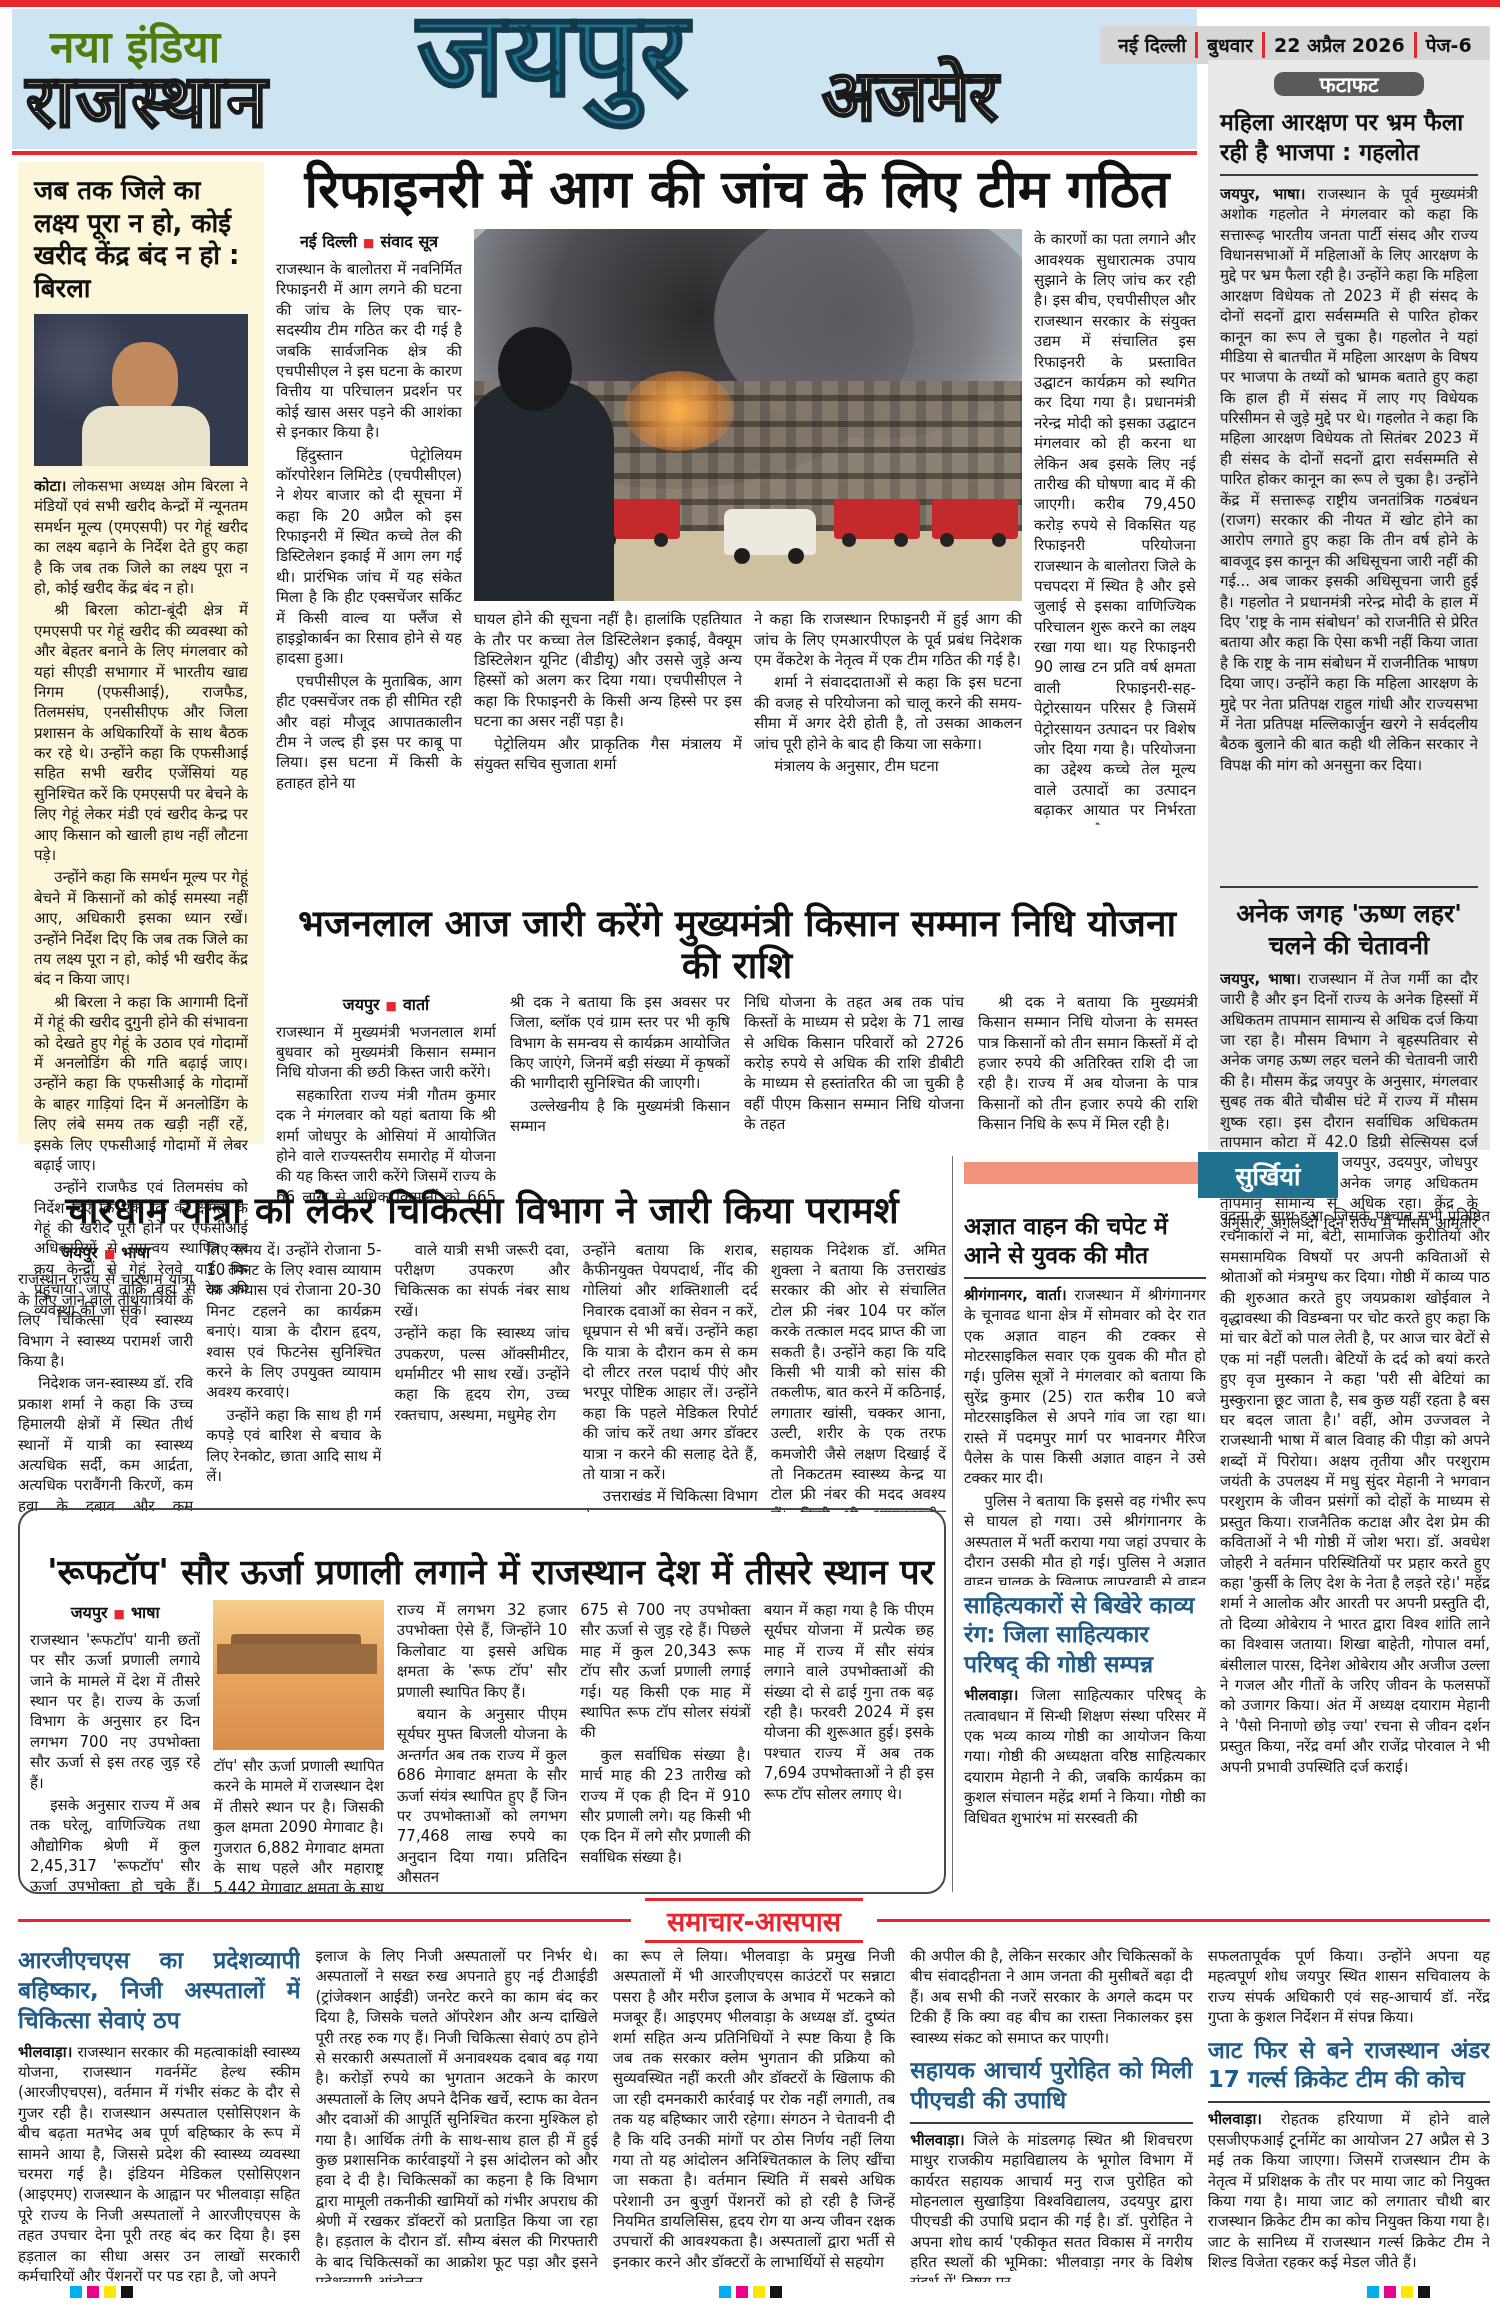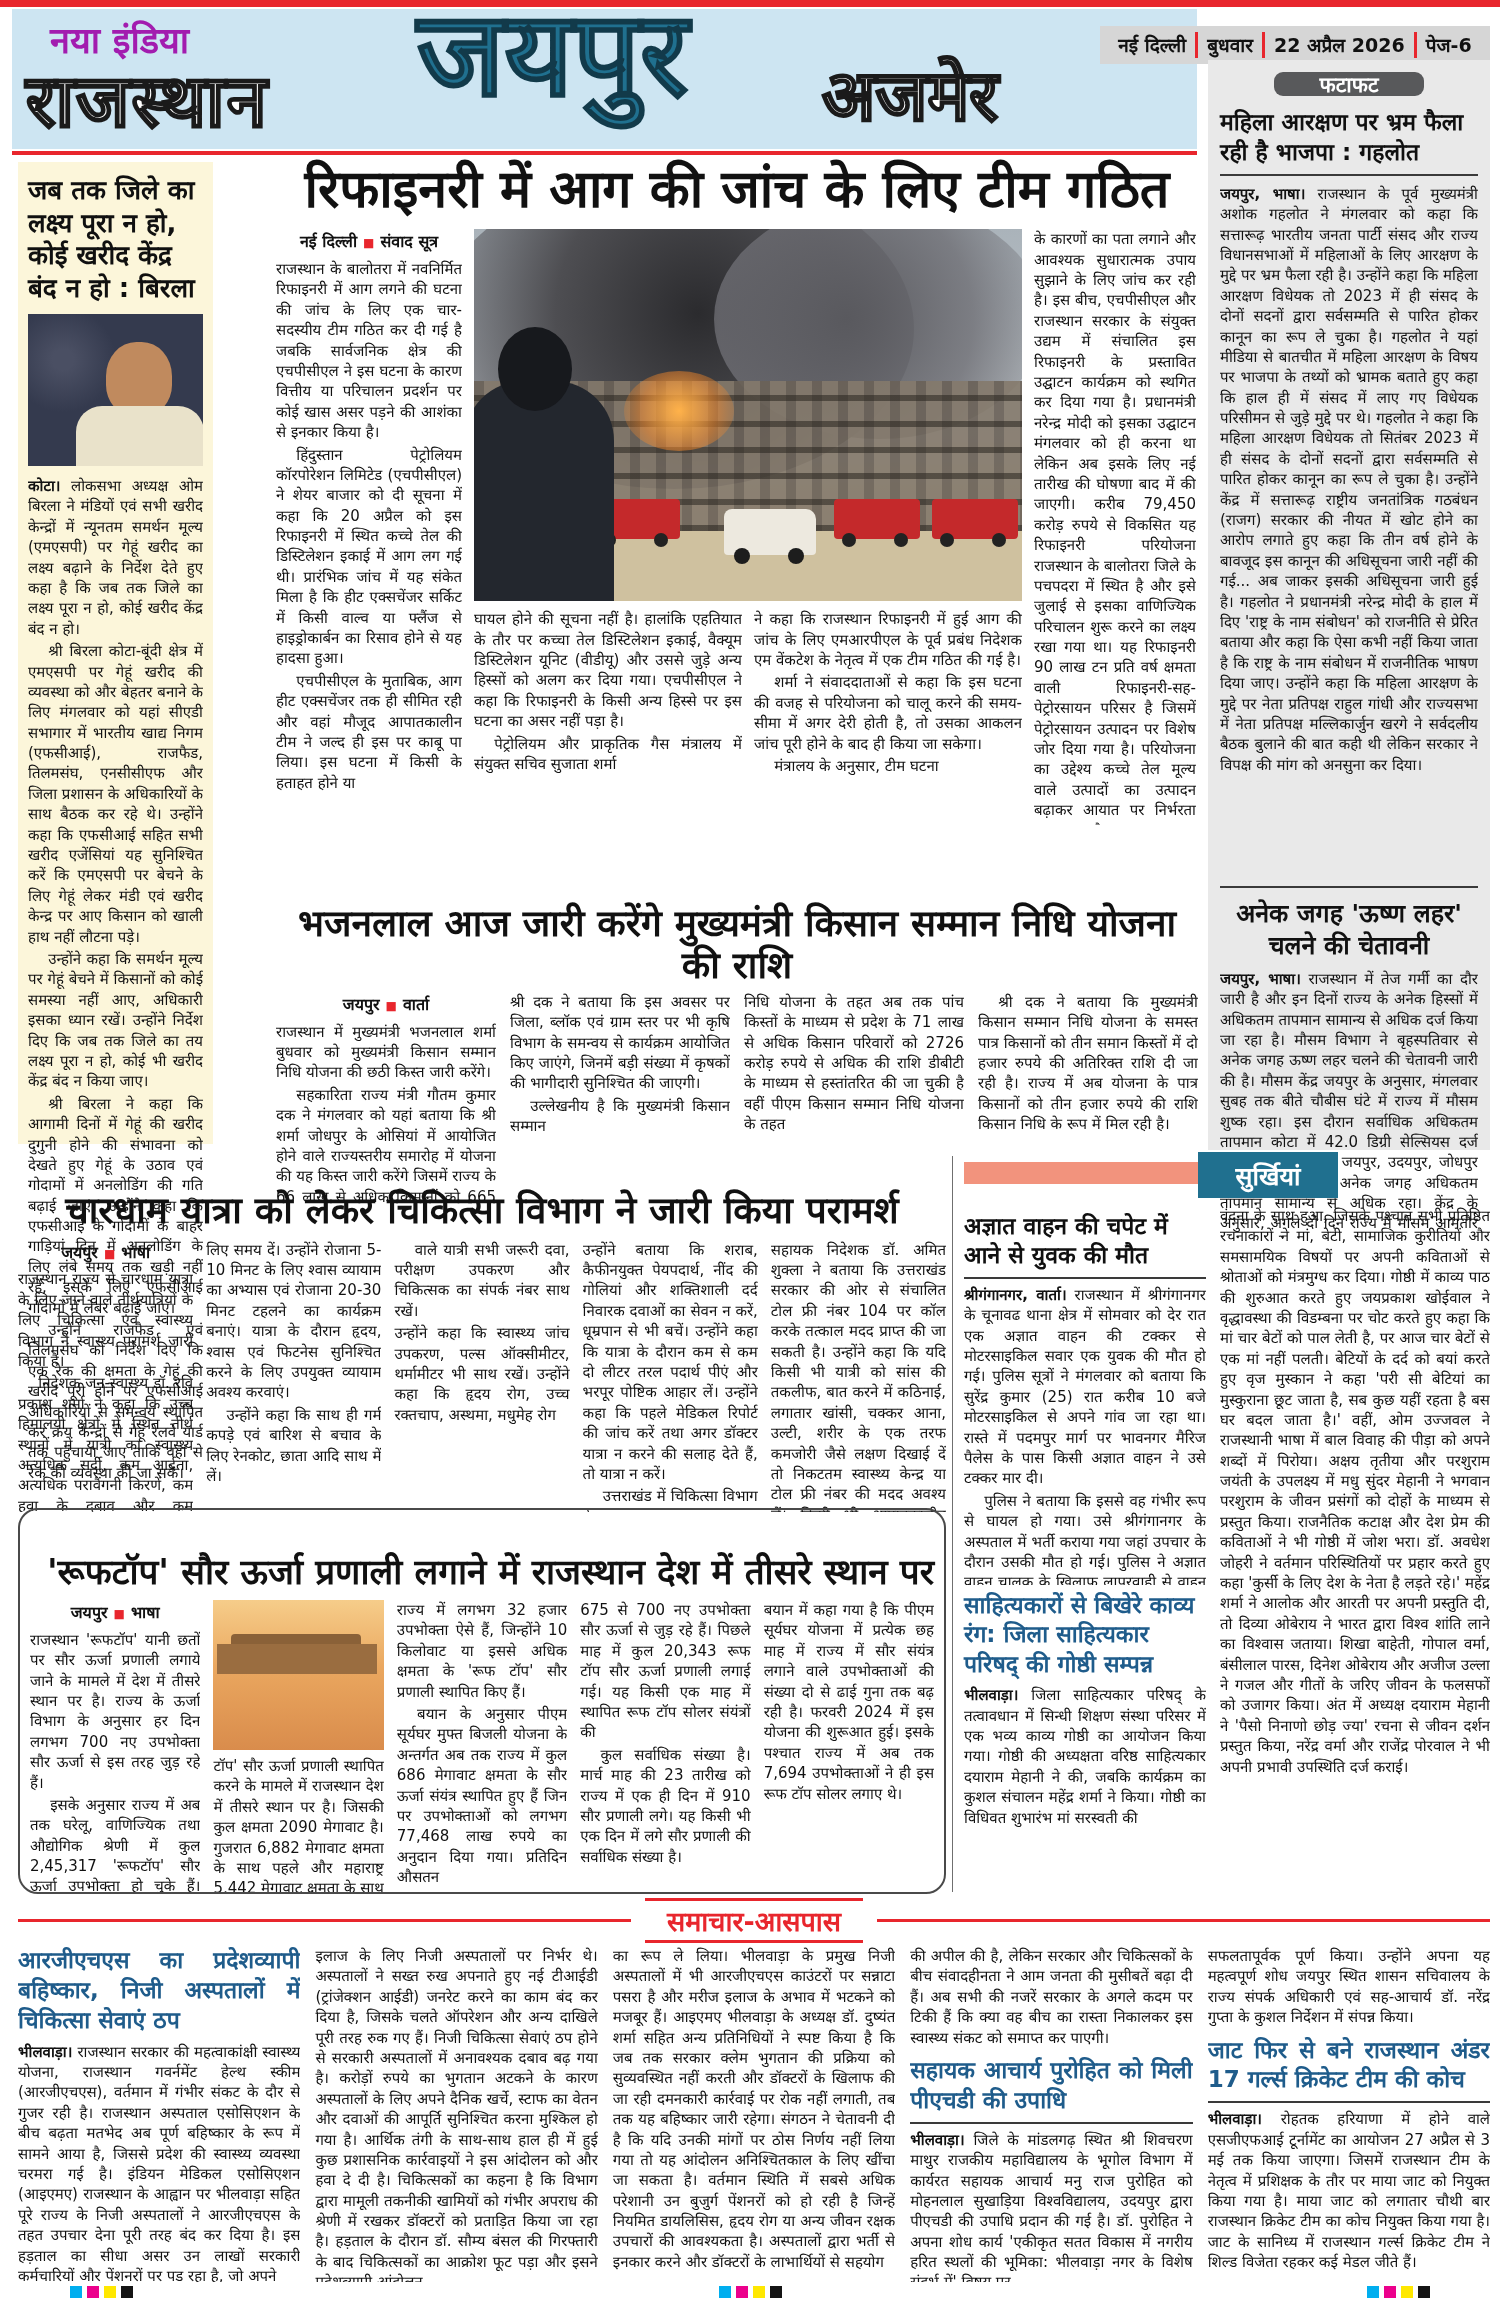--- a/index.html
+++ b/index.html
@@ -2,21 +2,21 @@
 <html lang="hi"><head>
 <meta charset="utf-8">
 <style>
   html,body{margin:0;padding:0;background:#9a9a9a;}
   #page{position:relative;width:1500px;height:2305px;background:#ffffff;margin:0 auto;
         font-family:"DejaVu Sans","Liberation Sans",sans-serif;color:#111;overflow:hidden;}
   .abs{position:absolute;}
   
   .topbar{left:0;top:0;width:1500px;height:7px;background:#e8262d;}
   .masthead{left:12px;top:9px;width:1185px;height:140px;background:#cde5f2;}
-  .brand{position:absolute;left:38px;top:6px;font-size:36px;font-weight:bold;color:#a21caf;}
+  .brand{position:absolute;left:38px;top:6px;font-size:44px;font-weight:bold;color:#4d7c0f;}
   .edition{position:absolute;left:14px;top:56px;font-size:72px;font-weight:bold;color:#ffffff;
            -webkit-text-stroke:2.5px #1a1a1a;letter-spacing:2px;line-height:1;}
   .city-main{position:absolute;left:405px;top:-14px;font-size:118px;font-weight:bold;color:#20708f;
              -webkit-text-stroke:2px #123a4a;line-height:1;}
   .city-sub{position:absolute;left:810px;top:52px;font-size:70px;font-weight:bold;color:#ffffff;
             -webkit-text-stroke:2.5px #1a1a1a;line-height:1;}
   .dateline{left:1100px;top:26px;width:390px;height:38px;background:#d6d6d6;display:flex;
             align-items:center;justify-content:center;font-size:19px;font-weight:bold;}
   .dateline span{padding:0 9px;}
   .dateline span + span{border-left:3px solid #e8262d;}
@@ -25,21 +25,21 @@
   .col{ text-align:justify;font-size:15px;line-height:1.36;overflow:hidden;}
   .para{margin:0 0 2px 0;text-indent:1.35em;}
   .np{text-indent:0;}
   .dl{font-weight:bold;}
   .byline{display:flex;justify-content:center;align-items:center;font-weight:bold;font-size:16px;margin:2px 0 6px 0;}
   .red-sq::before{content:"■";color:#e8262d;font-size:12px;padding:0 6px;}
   .h-black{color:#101010;font-weight:bold;}
   .h-blue{color:#1f5c8b;font-weight:bold;}
   .underlined{border-bottom:2px solid #3a3a3a;padding-bottom:6px;}
   
-  .birla{left:18px;top:162px;width:195px;height:982px;background:#fcf6da;box-sizing:border-box;padding:12px 10px;}
+  .birla{left:18px;top:162px;width:246px;height:982px;background:#fcf6da;box-sizing:border-box;padding:12px 16px;}
   .birla .hl{font-size:26px;line-height:1.25;font-weight:bold;margin-bottom:10px;}
   .photo-birla{width:100%;height:152px;position:relative;overflow:hidden;margin-bottom:10px;
      background:radial-gradient(circle at 20% 30%,#4a4f63 6%,#343a4e 30%),#343a4e;}
   .photo-birla .head{position:absolute;left:78px;top:28px;width:66px;height:74px;border-radius:46% 46% 42% 42%;background:#c08a5e;}
   .photo-birla .body{position:absolute;left:48px;top:92px;width:128px;height:70px;border-radius:26px 26px 0 0;background:#e9e2ca;}
   
   .main-story{left:276px;top:158px;width:922px;height:708px;}
   .main-story .hl{font-size:52px;line-height:1.14;text-align:center;font-weight:bold;margin:2px 0 10px 0;}
   .main-row{display:flex;gap:12px;}
   .photo-fire{width:548px;height:372px;position:relative;overflow:hidden;

